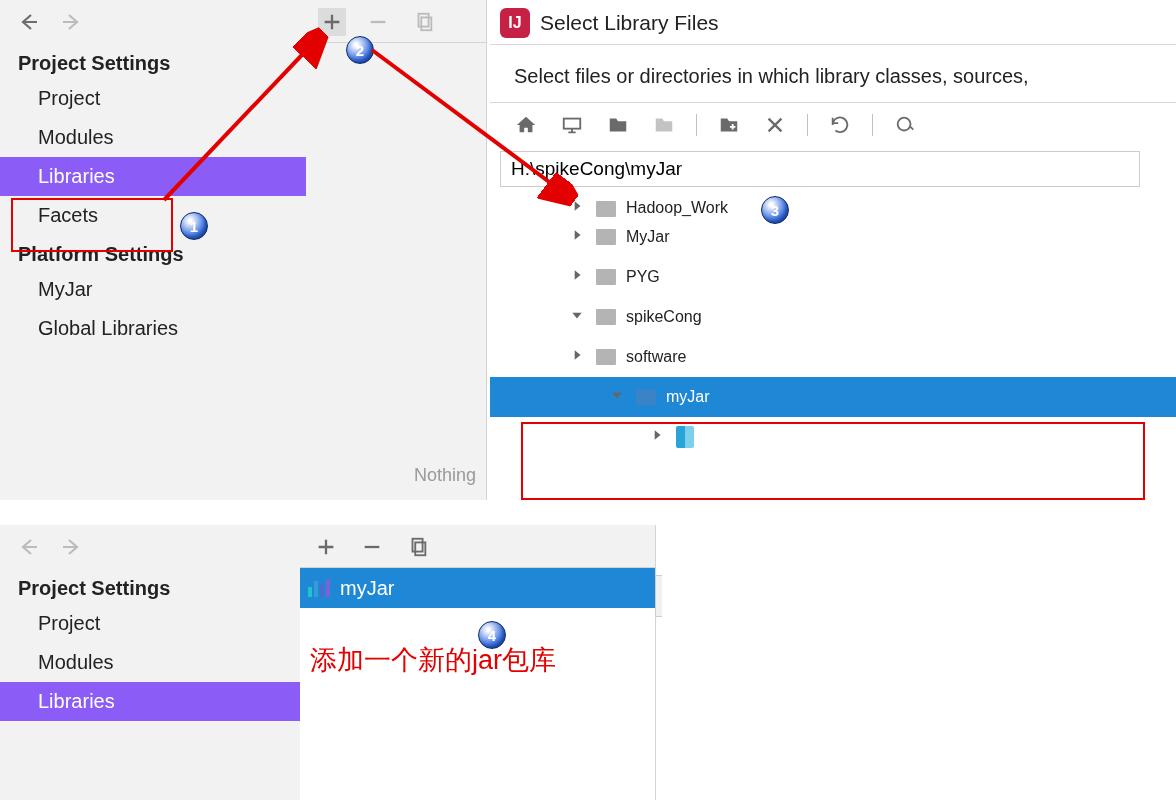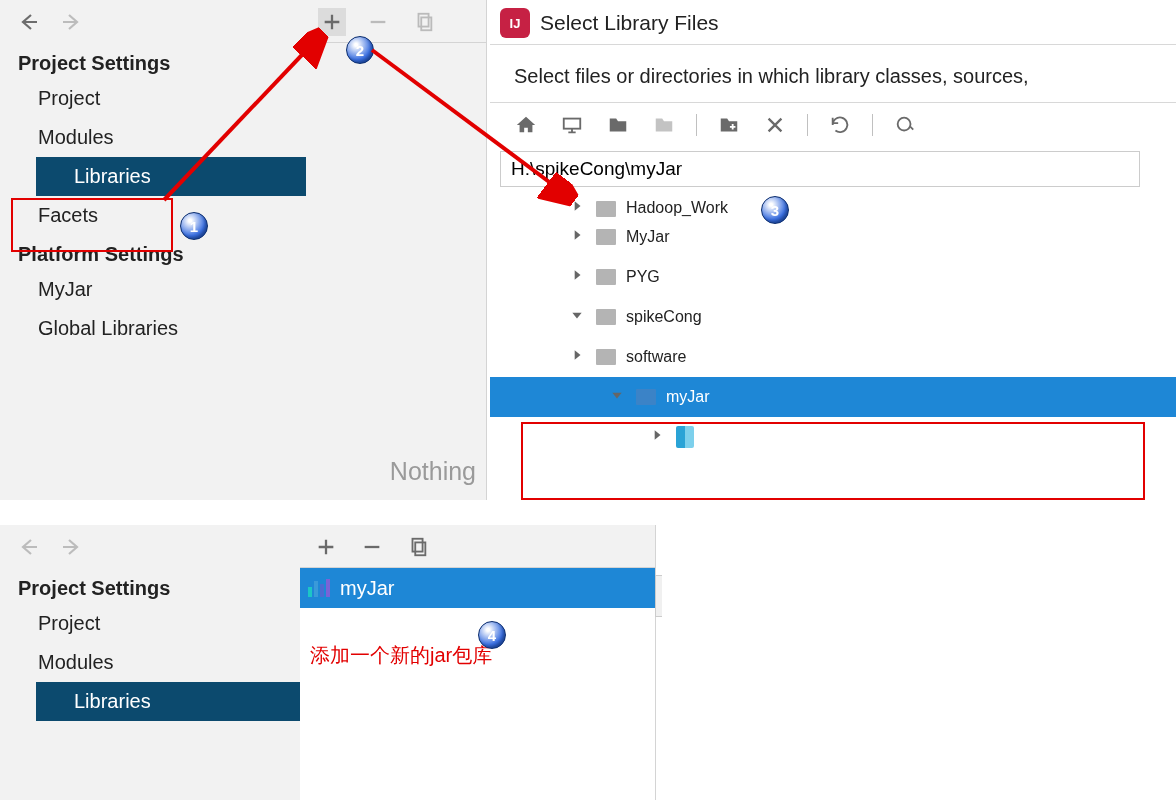--- a/index.html
+++ b/index.html
@@ -4,47 +4,47 @@
 <style>
   body{margin:0;font-family:"Segoe UI",Arial,sans-serif;font-size:20px;color:#222;background:#fff;width:1176px;}
   .panel{background:#f2f2f2;}
   .border-r{border-right:1px solid #d4d4d4;}
   .nav-btns{display:flex;gap:20px;padding:10px 16px;}
   .arrow{width:24px;height:24px;color:#6d6d6d;}
   .arrow.dis{opacity:.4}
   .arrow svg{width:100%;height:100%;}
   .section-title{font-weight:700;padding:8px 18px 4px;}
   .menu-item{padding:8px 18px 8px 38px;cursor:pointer;}
-  .menu-item.sel{background:#0c4a6e;color:#fff;margin-left:36px;}
+  .menu-item.sel{background:#8b5cf6;color:#fff;}
   .toolbar{display:flex;gap:18px;padding:8px 12px 6px;align-items:center;}
   .tool-btn{width:28px;height:28px;display:flex;align-items:center;justify-content:center;color:#6a6a6a;cursor:pointer;}
   .tool-btn.dis{opacity:.4}
   .tool-btn svg{width:22px;height:22px;}
   .sep{width:1px;height:22px;background:#c0c0c0;}
-  .empty-txt{color:#9a9a9a;font-size:25px;}
+  .empty-txt{color:#9a9a9a;font-size:18px;}
   .dlg-title{display:flex;align-items:center;gap:10px;padding:8px 10px 6px;font-size:21px;}
-  .dlg-title .icon{width:30px;height:30px;background:#c62144;border-radius:6px;display:flex;align-items:center;justify-content:center;color:#fff;font-size:13px;font-weight:bold;}
+  .dlg-title .icon{width:30px;height:30px;background:#c62144;border-radius:6px;display:flex;align-items:center;justify-content:center;color:#fff;font-size:16px;font-weight:bold;}
   .path-box{margin:6px 10px;border:1px solid #ccc;background:#fff;padding:6px 10px;font-size:19px;}
   .tree{font-size:16px;}
   .trow{display:flex;align-items:center;height:40px;gap:10px;padding-left:0;}
   .trow .chev{width:16px;color:#666;}
   .fold-icon{width:20px;height:16px;background:#b4b4b4;border-radius:1px;position:relative;}
   .fold-icon.blue{background:#3b83c7;}
   .jar-icon{width:18px;height:22px;background:linear-gradient(90deg,#2aa3d6 50%,#7dd0ec 50%);border-radius:2px;}
   .sel-row{background:#1e87d6;color:#fff;}
   .lib-bars{display:inline-flex;align-items:flex-end;gap:2px;height:18px;}
   .lib-bars span{width:4px;background:#6fc;display:inline-block;}
   .lib-bars span:nth-child(1){height:10px;background:#1cc6c6}
   .lib-bars span:nth-child(2){height:16px;background:#3a9ad9}
   .lib-bars span:nth-child(3){height:13px;background:#4b6cd3}
   .lib-bars span:nth-child(4){height:18px;background:#7a63d6}
   .badge{position:absolute;width:26px;height:26px;border-radius:50%;background:radial-gradient(circle at 35% 30%,#fff 6%,#3a6fe0 60%,#083a9e 100%);color:#fff;font-weight:700;font-size:15px;display:flex;align-items:center;justify-content:center;border:1px solid #0a2c6d;box-shadow:inset -2px -2px 3px rgba(0,0,0,.25);}
   .arrow-line{position:absolute;stroke:#e20000;stroke-width:4;fill:#e20000;}
   .red-box{position:absolute;border:2px solid #e20000;pointer-events:none;}
-  .red-txt{color:#e20000;font-size:20px;}
+  .red-txt{color:#e20000;font-size:27px;}
   #top{position:relative;width:1176px;height:500px;}
   #bottom{position:relative;width:660px;height:280px;margin-top:25px;}
 </style>
 </head>
 <body>
 
 <div id="top">
 
   <div class="panel border-r" style="position:absolute;left:0;top:0;width:306px;height:500px;">
     <div class="nav-btns">

